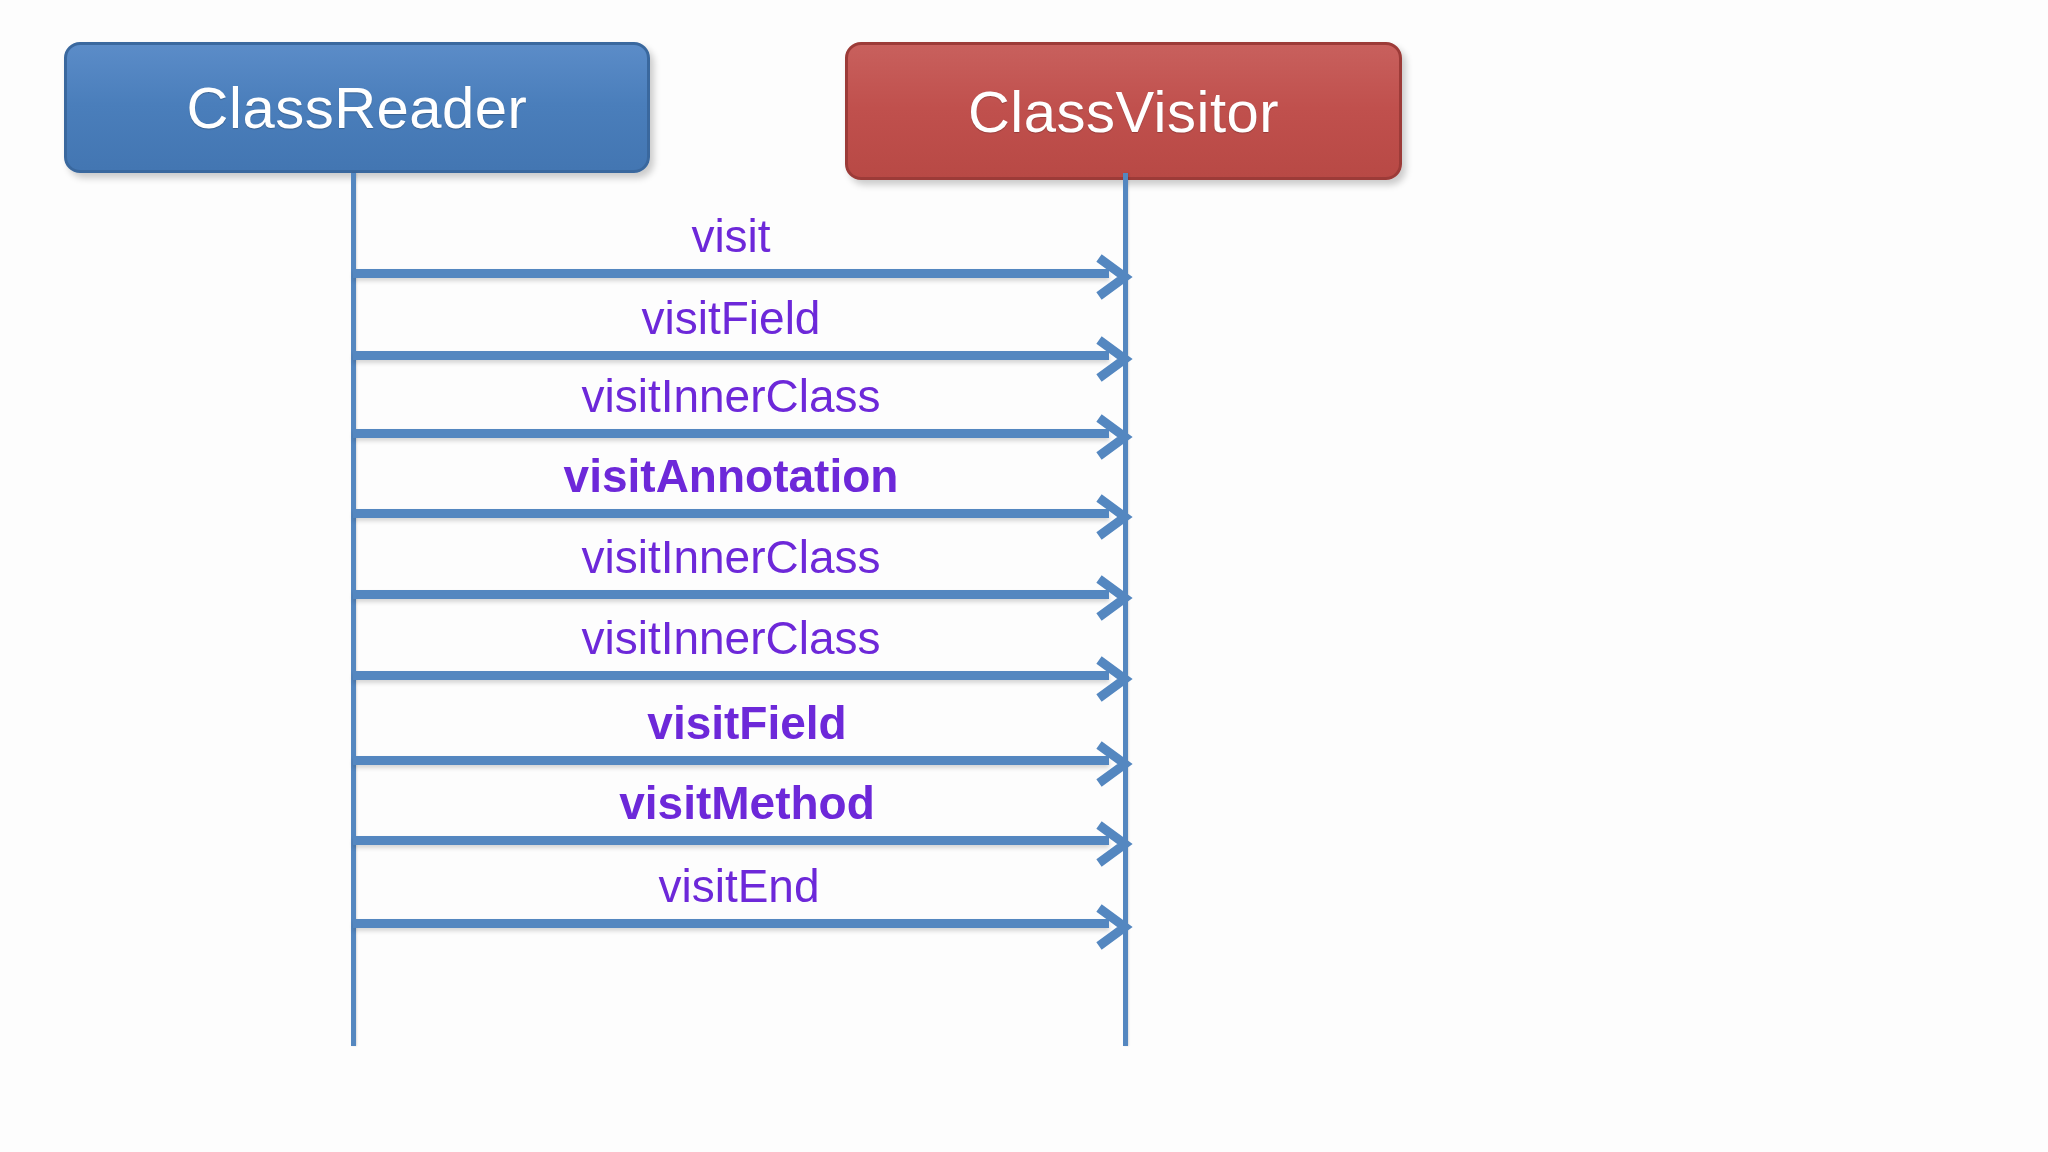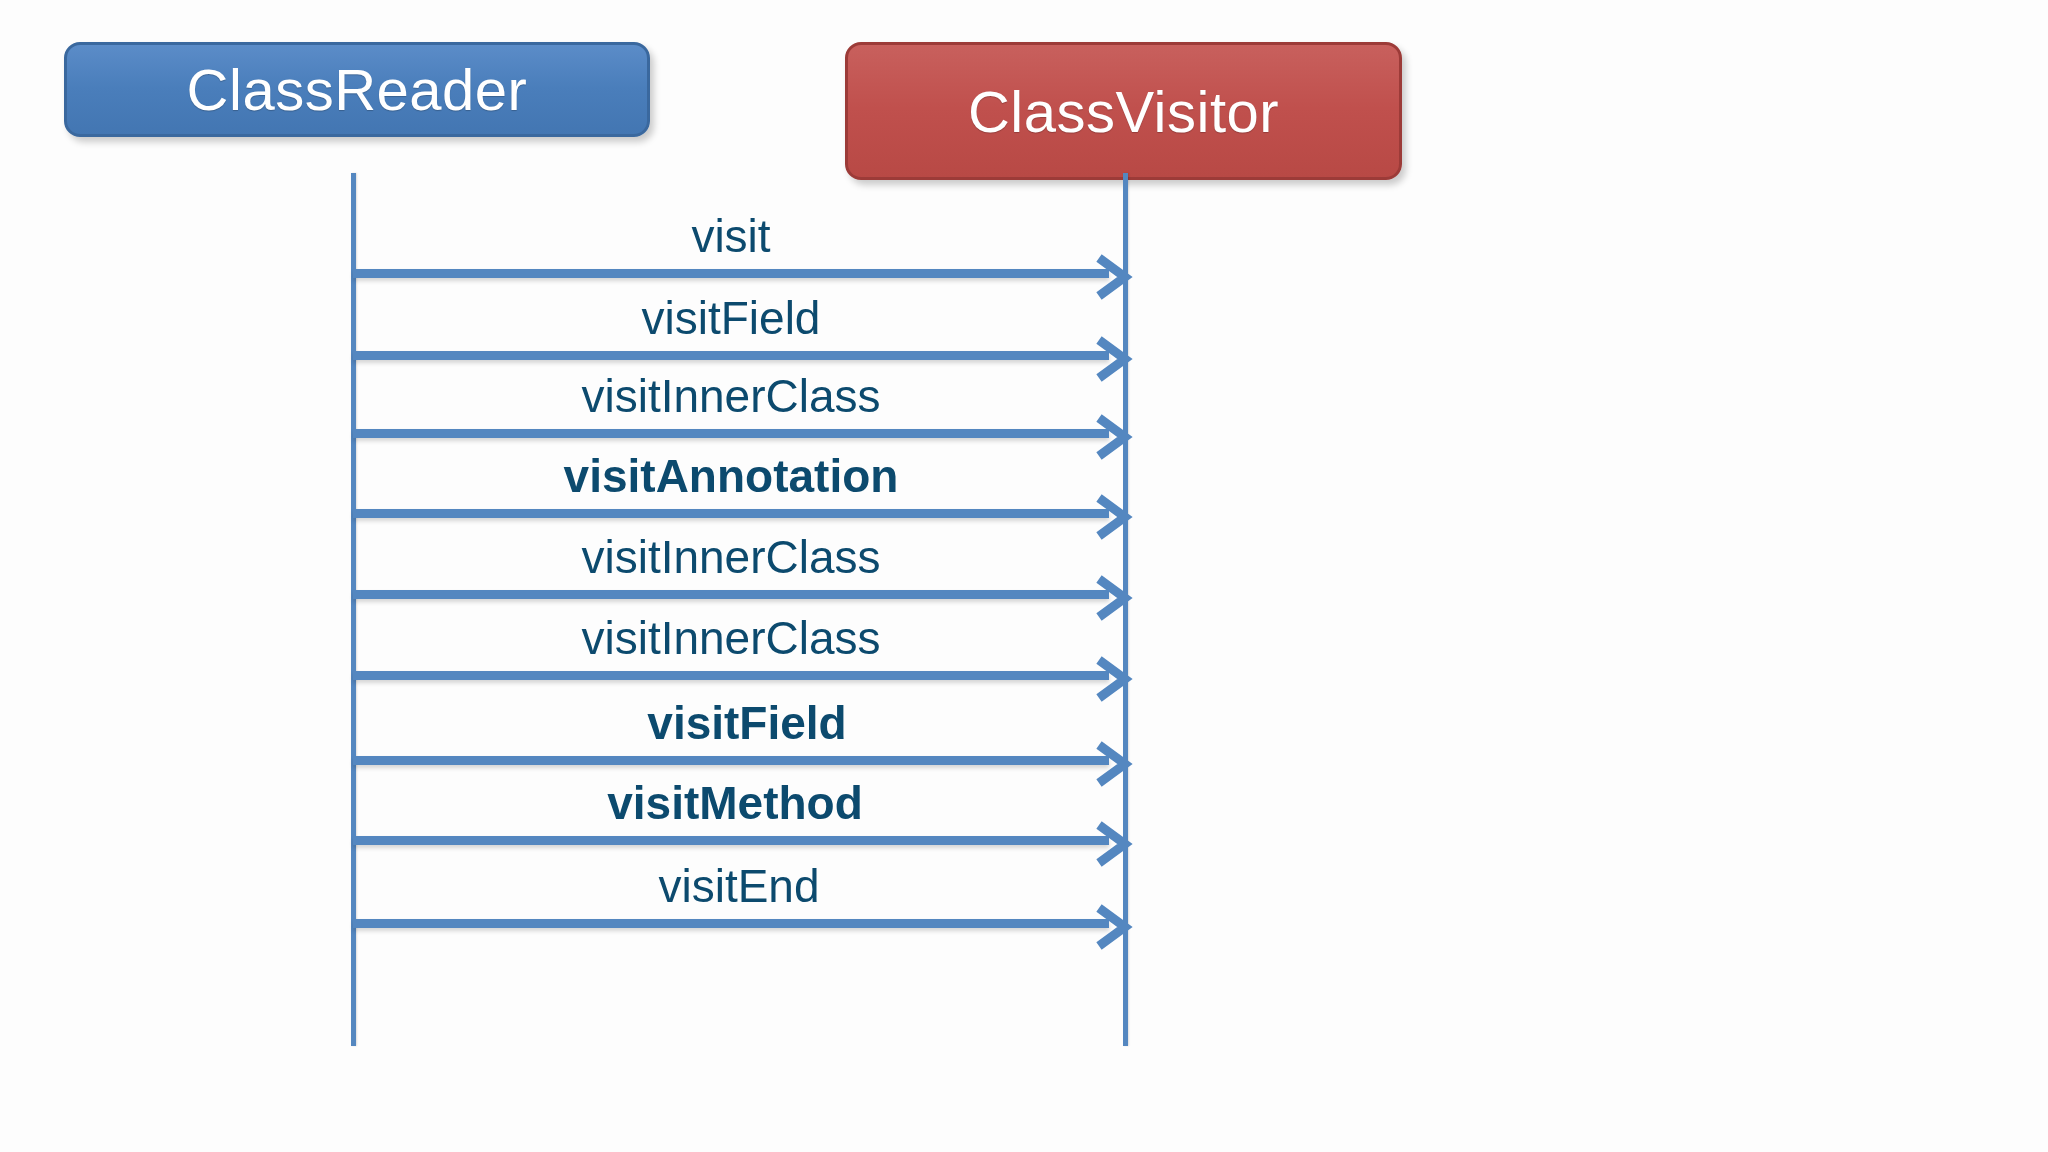--- a/index.html
+++ b/index.html
@@ -68,40 +68,40 @@
     position: absolute;
     top: -19px;
     width: 46px;
     height: 46px;
     overflow: visible;
   }
   .msg-label {
     position: absolute;
     bottom: 14px;
     text-align: center;
-    color: #0c4a6e;
+    color: #6d28d9;
     font-size: 46px;
     line-height: 1;
     white-space: nowrap;
     user-select: none;
   }
   .msg-label.bold {
     font-weight: 700;
   }
   .msg-label.normal {
     font-weight: 400;
   }
 </style>
 </head>
 <body>
 
 <div id="canvas" style="background: rgb(253, 253, 253);">
 
   <div id="participants-layer">
-      <div class="participant blue" style="left: 64px; top: 42px; width: 586px; height: 95px;">
+      <div class="participant blue" style="left: 64px; top: 42px; width: 586px; height: 131px;">
         <span>ClassReader</span>
       </div>
       <div class="participant red" style="left: 845px; top: 42px; width: 557px; height: 138px;">
         <span>ClassVisitor</span>
       </div>
     </div>
 
   <div id="lifelines-layer">
       <div class="lifeline" style="left: 351px; top: 173px; height: 873px; background: rgb(84, 135, 192);"></div>
       <div class="lifeline" style="left: 1123px; top: 173px; height: 873px; background: rgb(84, 135, 192);"></div>
@@ -155,21 +155,21 @@
         <div class="msg-head" style="left: 738px;"><svg width="46" height="46" viewBox="0 0 46 46" xmlns="http://www.w3.org/2000/svg">
             <path d="M8 4 L34 23 L8 42" fill="none" stroke="#5487c0" stroke-width="9" stroke-linecap="butt" stroke-linejoin="miter"></path>
           </svg></div>
         <div class="msg-label bold" style="left: 16px; width: 756px; margin-top: 48px;">visitField</div>
       </div>
       <div class="message" style="left: 353px; top: 840px; width: 772px;">
         <div class="msg-line" style="width: 756px; top: -4px; background: rgb(84, 135, 192);"></div>
         <div class="msg-head" style="left: 738px;"><svg width="46" height="46" viewBox="0 0 46 46" xmlns="http://www.w3.org/2000/svg">
             <path d="M8 4 L34 23 L8 42" fill="none" stroke="#5487c0" stroke-width="9" stroke-linecap="butt" stroke-linejoin="miter"></path>
           </svg></div>
-        <div class="msg-label bold" style="left: 4px; width: 756px;">visitMethod</div>
+        <div class="msg-label bold" style="left: 16px; width: 756px;">visitMethod</div>
       </div>
       <div class="message" style="left: 353px; top: 923px; width: 772px;">
         <div class="msg-line" style="width: 756px; top: -4px; background: rgb(84, 135, 192);"></div>
         <div class="msg-head" style="left: 738px;"><svg width="46" height="46" viewBox="0 0 46 46" xmlns="http://www.w3.org/2000/svg">
             <path d="M8 4 L34 23 L8 42" fill="none" stroke="#5487c0" stroke-width="9" stroke-linecap="butt" stroke-linejoin="miter"></path>
           </svg></div>
         <div class="msg-label normal" style="left: 8px; width: 756px;">visitEnd</div>
       </div>
     </div>
 

